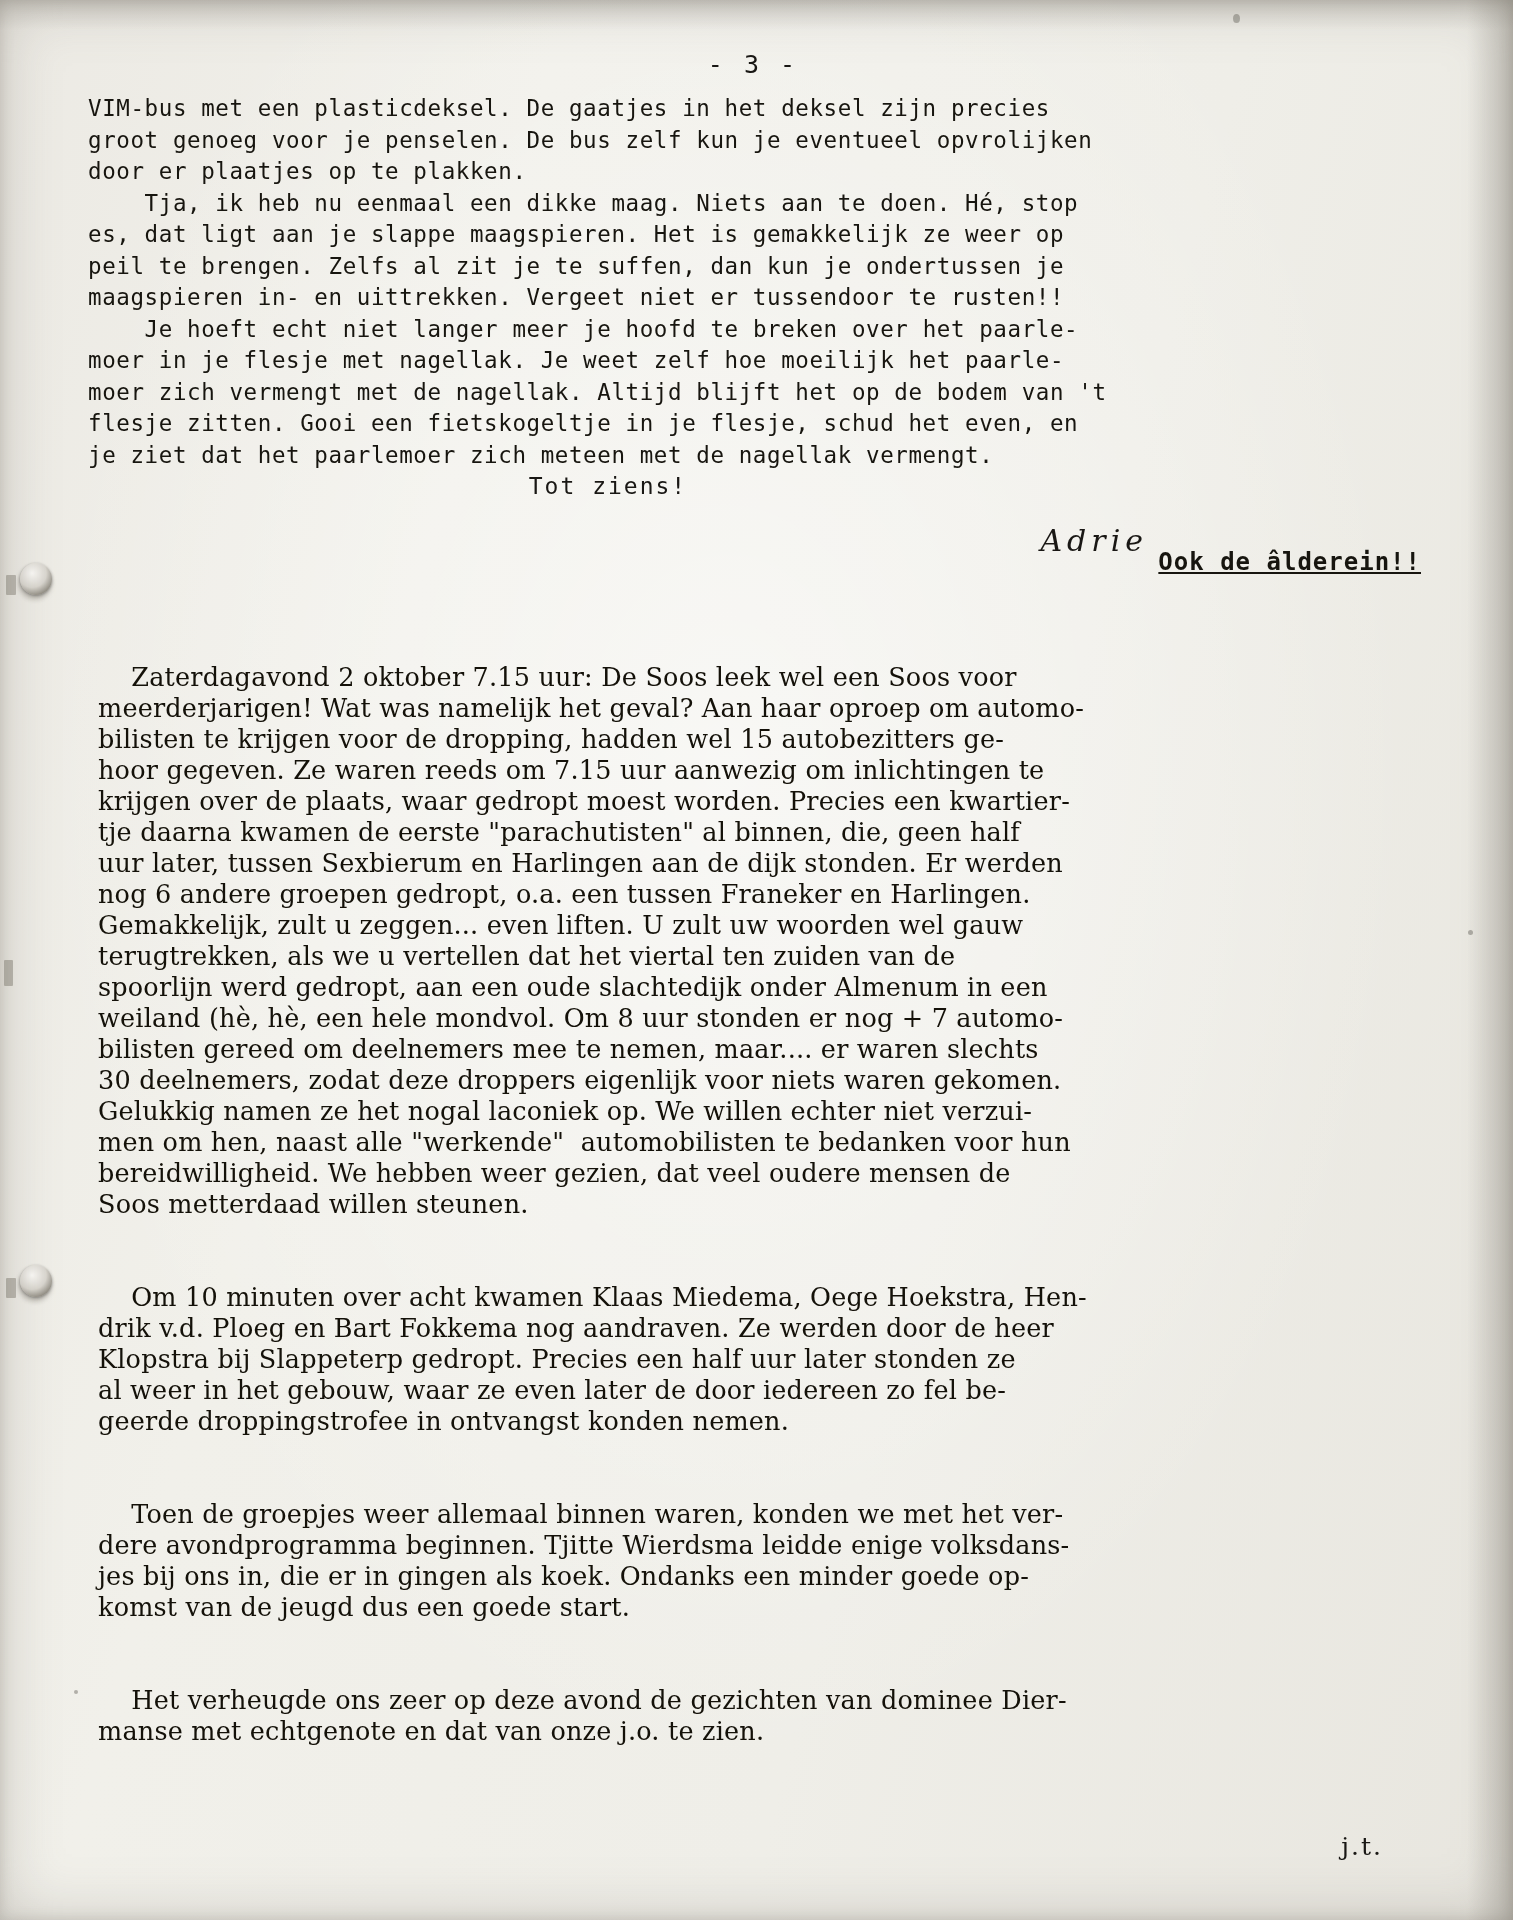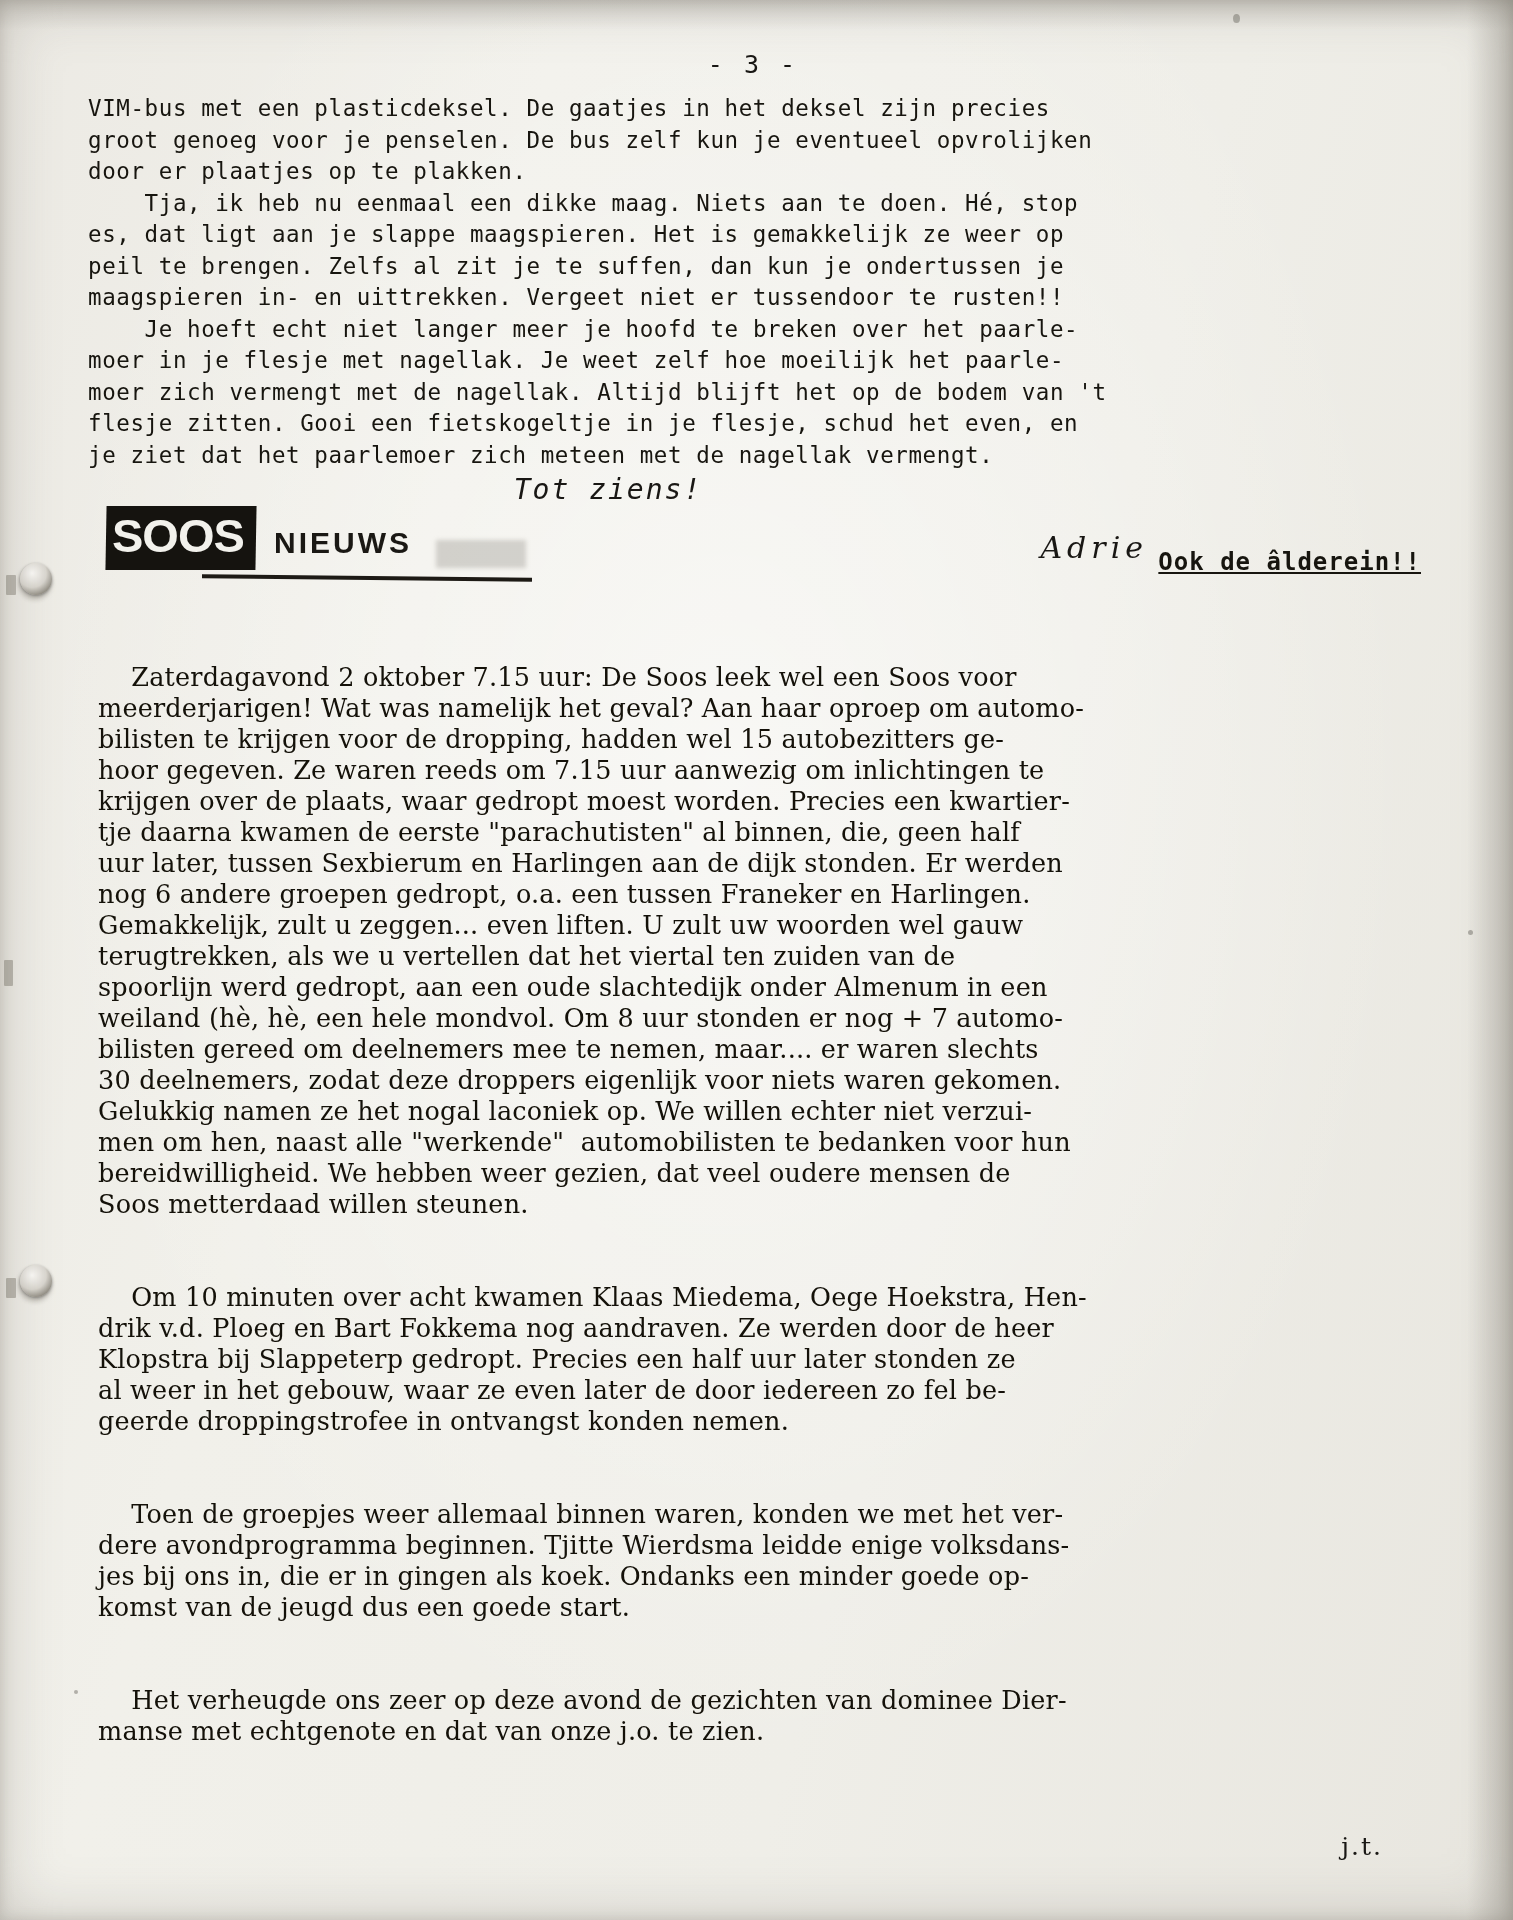--- a/index.html
+++ b/index.html
@@ -83,25 +83,24 @@
     line-height: 31.5px;
     letter-spacing: 0.6px;
     white-space: pre-wrap;
     color: #17150f;
   }
   .mono-block.p2, .mono-block.p3 { text-indent: 0; }
 
   .closing {
     text-align: center;
     font-family: "DejaVu Sans Mono", monospace;
-    font-size: 28px;
+    font-size: 23px;
     letter-spacing: 2px;
     margin-top: 2px;
     padding-right: 290px;
-    font-style: italic;
   }
 
   .signature {
     font-family: "DejaVu Serif", serif;
     font-style: italic;
     font-size: 30px;
     letter-spacing: 5px;
     text-align: right;
     padding-right: 270px;
     margin-top: 24px;
@@ -231,27 +230,20 @@
     <div class="mono-block p2">    Je hoeft echt niet langer meer je hoofd te breken over het paarle-
 moer in je flesje met nagellak. Je weet zelf hoe moeilijk het paarle-
 moer zich vermengt met de nagellak. Altijd blijft het op de bodem van 't
 flesje zitten. Gooi een fietskogeltje in je flesje, schud het even, en
 je ziet dat het paarlemoer zich meteen met de nagellak vermengt.</div>
 
     <div class="closing">Tot ziens!</div>
     <div class="signature">Adrie</div>
   </div>
 
-  <div class="masthead">
-    <div class="soos-box"></div>
-    <div class="soos-text">SOOS</div>
-    <div class="nieuws-text">NIEUWS</div>
-    <div class="masthead-smudge"></div>
-    <div class="masthead-rule"></div>
-  </div>
 
   <div class="subhead">Ook de âlderein!!</div>
 
   <div class="article">
     <div class="para">    Zaterdagavond 2 oktober 7.15 uur: De Soos leek wel een Soos voor
 meerderjarigen! Wat was namelijk het geval? Aan haar oproep om automo-
 bilisten te krijgen voor de dropping, hadden wel 15 autobezitters ge-
 hoor gegeven. Ze waren reeds om 7.15 uur aanwezig om inlichtingen te
 krijgen over de plaats, waar gedropt moest worden. Precies een kwartier-
 tje daarna kwamen de eerste "parachutisten" al binnen, die, geen half

